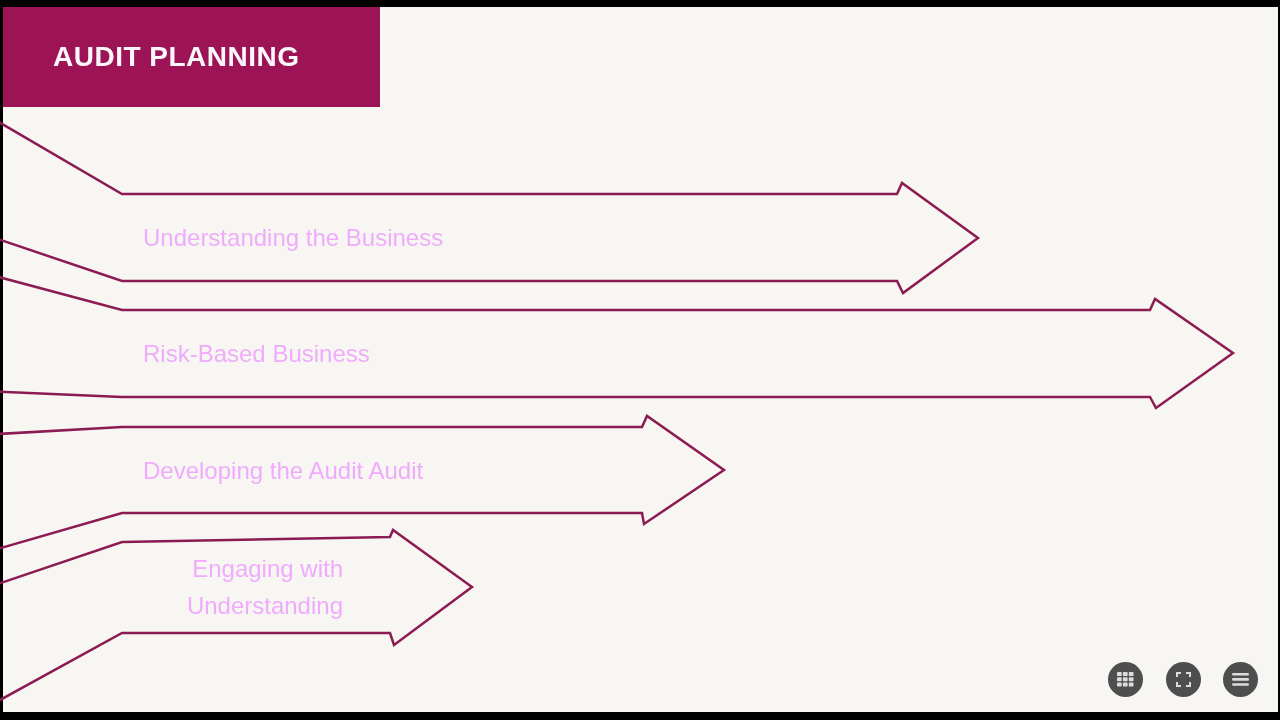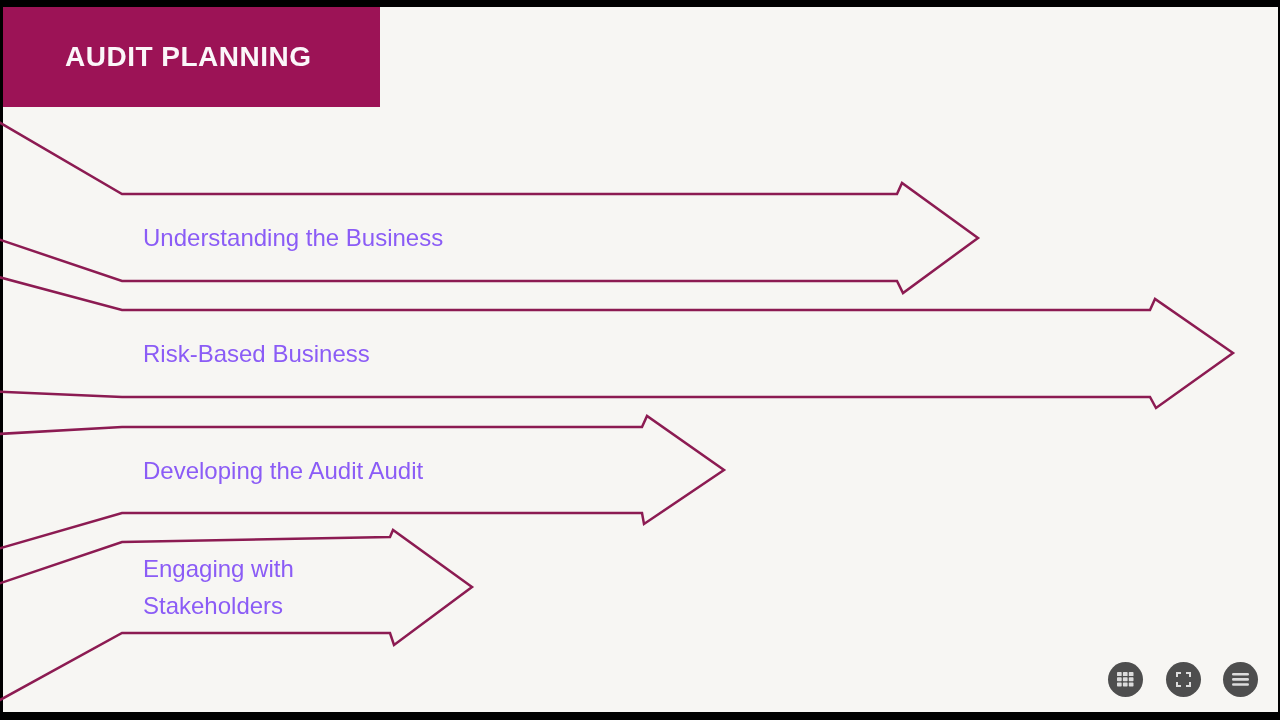--- a/index.html
+++ b/index.html
@@ -12,33 +12,33 @@
     position:absolute;left:3px;top:7px;width:1275px;height:705px;
     background:#f7f6f3;
   }
   .banner{
     position:absolute;left:3px;top:7px;width:377px;height:100px;
     background:#9c1356;
     display:flex;align-items:center;
     padding-left:50px;box-sizing:border-box;
   }
   .banner h1{
-    margin:12px;color:#fbf6f9;font-size:28px;font-weight:bold;
+    margin:0;color:#fbf6f9;font-size:28px;font-weight:bold;
     letter-spacing:0.5px;
   }
   .arrow-layer{
     position:absolute;left:0;top:0;width:1280px;height:720px;
     pointer-events:none;
   }
   .arrow-layer polygon{
     fill:none;stroke:#8c1b52;stroke-width:2.5;stroke-linejoin:miter;
   }
   .step-label{
     position:absolute;left:143px;transform:translateY(-50%);
-    color:#8b5cf6;font-size:24px;line-height:37px;white-space:nowrap;
+    color:#f0abfc;font-size:24px;line-height:37px;white-space:nowrap;text-align:right;
   }
   .step-label.wrap{white-space:normal;width:200px;}
   .ctrl{
     position:absolute;width:35px;height:35px;border-radius:50%;
     background:#4e4e4e;display:flex;align-items:center;justify-content:center;
     cursor:pointer;
   }
   .ctrl svg{display:block;}
 </style>
 </head>
@@ -53,21 +53,21 @@
 <svg class="arrow-layer" viewBox="0 0 1280 720">
   <polygon points="-20,111 122,194 897,194 902,183 978,238 903,293 897,281 122,281 -20,233"></polygon>
   <polygon points="-20,272 122,310 1150,310 1155,299 1233,353 1156,408 1150,397 122,397 -20,391"></polygon>
   <polygon points="-20,435 122,427 642,427 647,416 724,470 644,524 642,513 122,513 -20,554"></polygon>
   <polygon points="-20,590 122,542 390,537 393,530 472,587 394,645 390,633 122,633 -20,711"></polygon>
 </svg>
 
 <div class="step-label" style="top:237px">Understanding the Business</div>
 <div class="step-label" style="top:353px">Risk-Based Business</div>
 <div class="step-label" style="top:470px">Developing the Audit Audit</div>
-<div class="step-label wrap" style="top:587px">Engaging with Stakeholders</div>
+<div class="step-label wrap" style="top:587px">Engaging with Understanding</div>
 
 <div class="ctrl" style="left:1108px;top:662px">
   <svg width="17" height="15" viewBox="0 0 17 15">
     <g fill="#dcdcdc">
       <rect x="0" y="0" width="4.7" height="4.1" rx="0.7"></rect>
       <rect x="5.9" y="0" width="4.7" height="4.1" rx="0.7"></rect>
       <rect x="11.8" y="0" width="4.7" height="4.1" rx="0.7"></rect>
       <rect x="0" y="5.2" width="4.7" height="4.1" rx="0.7"></rect>
       <rect x="5.9" y="5.2" width="4.7" height="4.1" rx="0.7"></rect>
       <rect x="11.8" y="5.2" width="4.7" height="4.1" rx="0.7"></rect>

